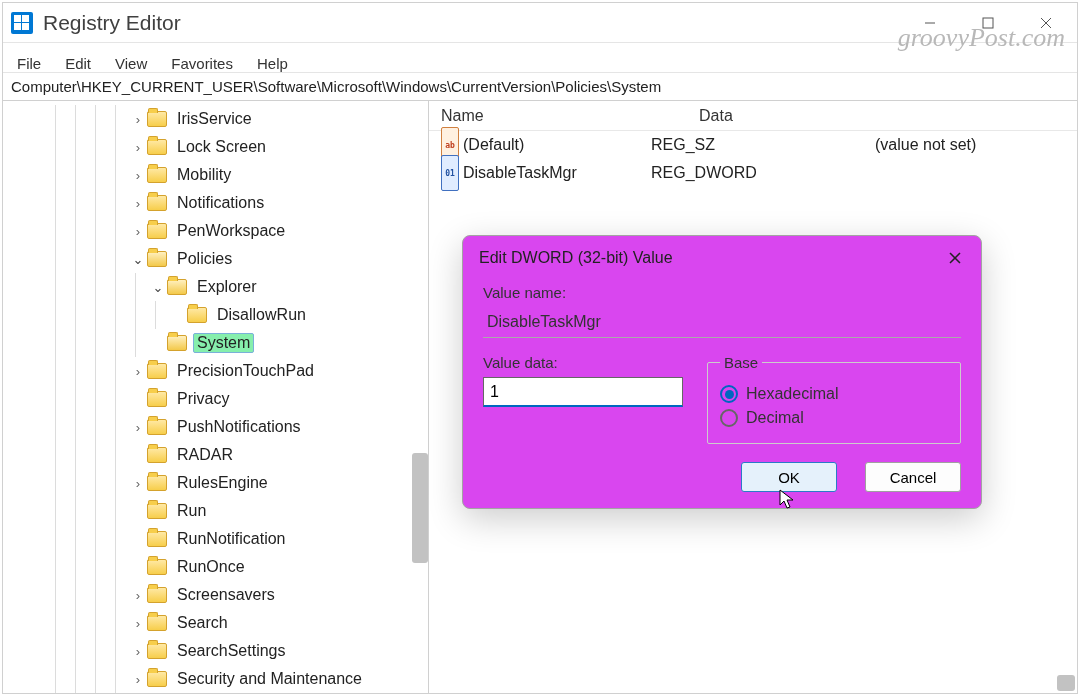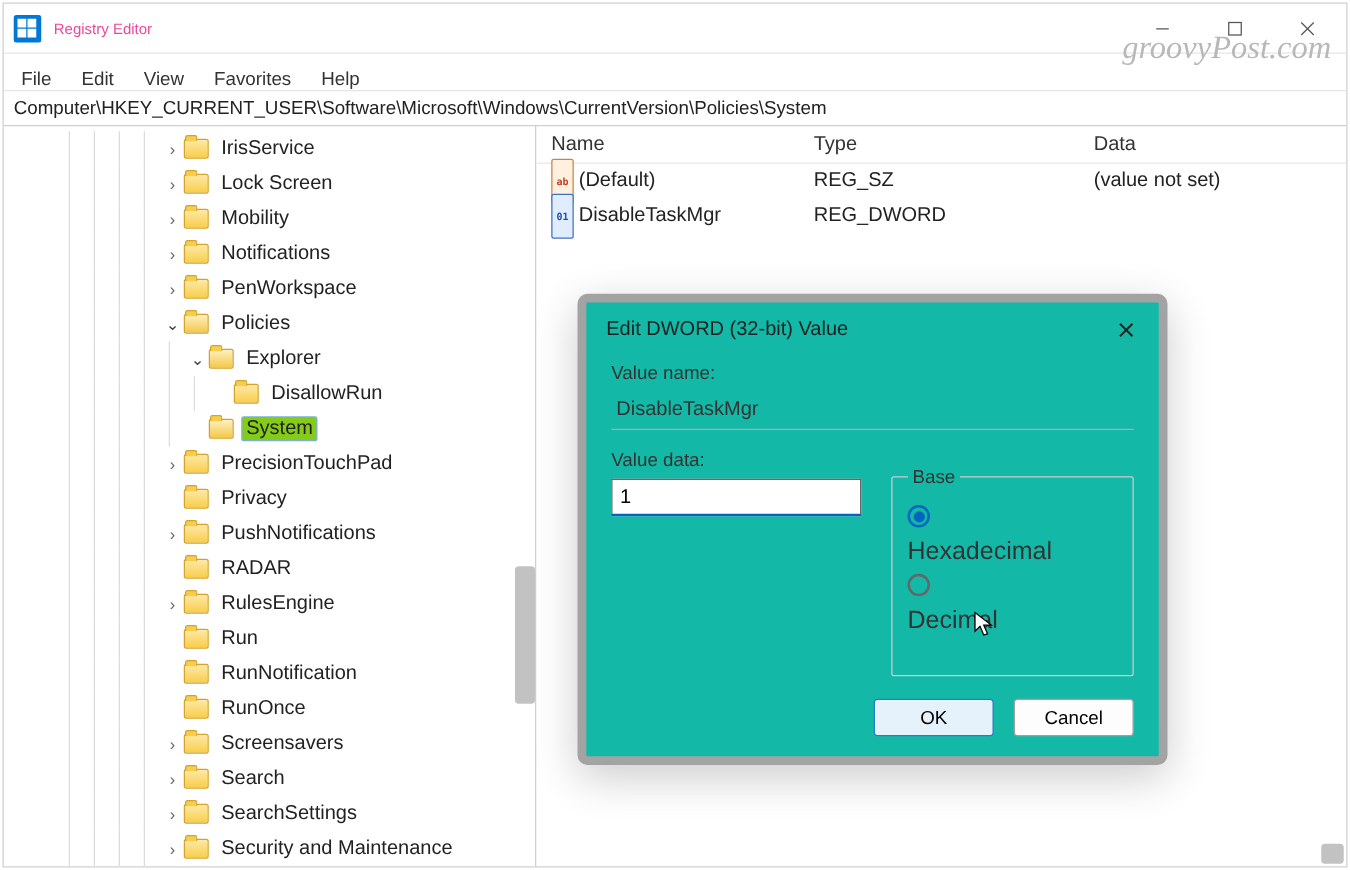--- a/index.html
+++ b/index.html
@@ -4,21 +4,21 @@
 <style>
 *{box-sizing:border-box;margin:0;padding:0;font-family:"Segoe UI",Arial,sans-serif;}
 body{width:1080px;height:696px;background:#fff;overflow:hidden;position:relative;}
 .window{position:absolute;top:2px;left:2px;right:2px;bottom:2px;border:1px solid #d0d0d0;background:#fff;}
 
 .watermark{position:absolute;top:20px;right:12px;font-family:Georgia,serif;font-style:italic;font-size:26px;color:#b8b8b8;z-index:5;pointer-events:none;}
 
 .titlebar{height:40px;display:flex;align-items:center;padding:0 8px;border-bottom:1px solid #e5e5e5;}
 .app-icon{width:22px;height:22px;background:#0078d4;border-radius:2px;display:flex;flex-wrap:wrap;padding:3px;gap:1px;}
 .app-icon span{width:7px;height:7px;background:#fff;}
-.titlebar .title{margin-left:10px;font-size:12px;color:#ec4899;}
+.titlebar .title{margin-left:10px;font-size:21px;color:#404040;}
 .win-controls{margin-left:auto;display:flex;gap:28px;padding-right:8px;}
 .win-btn{width:30px;height:30px;display:flex;align-items:center;justify-content:center;color:#555;}
 .win-btn svg{width:14px;height:14px;stroke:#555;stroke-width:1;fill:none;}
 
 .menubar{height:30px;display:flex;align-items:center;gap:24px;padding:0 14px;font-size:15px;border-bottom:1px solid #e5e5e5;}
 .menubar span{color:#333;margin-top:12px;}
 
 .addressbar{height:28px;display:flex;align-items:center;padding:0 8px;font-size:15px;color:#222;border-bottom:1px solid #d0d0d0;}
 
 .main{display:flex;height:calc(100% - 98px);}
@@ -28,51 +28,51 @@
 .tree{font-size:16px;color:#222;}
 .row{display:flex;align-items:center;height:28px;white-space:nowrap;}
 .row .indent0{width:14px;flex:none;}
 .vline{width:14px;height:28px;flex:none;border-left:1px solid #dcdcdc;margin-left:6px;}
 .chev{width:18px;text-align:center;color:#666;font-size:13px;flex:none;}
 .chev.exp{color:#444;}
 .folder{width:20px;height:16px;flex:none;margin-right:6px;background:linear-gradient(#ffe9a6,#f7ce4b);border:1px solid #d4a22d;border-radius:2px;position:relative;}
 .folder:before{content:"";position:absolute;top:-4px;left:0;width:8px;height:4px;background:#f7ce4b;border:1px solid #d4a22d;border-bottom:none;border-radius:2px 2px 0 0;}
 .folder.open{background:linear-gradient(#fff0c0,#f3c94a);}
 .label{padding:1px 4px;}
-.label.sel{background:#84cc16;border:1px solid #7ab0d9;border-radius:2px;padding:0 3px;}
+.label.sel{background:#86efac;border:1px solid #7ab0d9;border-radius:2px;padding:0 3px;}
 
 .tree-scroll{position:absolute;right:0;top:352px;width:16px;height:110px;background:#c2c2c2;border-radius:3px;}
 
 .cols{display:flex;height:30px;align-items:center;border-bottom:1px solid #e8e8e8;font-size:16px;color:#333;padding-left:12px;}
 .col-name{width:210px;}
 .col-type{width:176px;}
 .col-data{flex:1;margin-left:48px;}
 .vrow{display:flex;height:28px;align-items:center;padding-left:12px;font-size:16px;color:#222;}
 .vicon{width:18px;height:36px;margin-right:4px;border:1px solid;border-radius:2px;display:flex;align-items:center;justify-content:center;font-size:8px;font-weight:bold;font-family:monospace;}
 .vicon.sz{background:#fff0e0;border-color:#d08040;color:#c04020;}
 .vicon.dw{background:#e0ecff;border-color:#4070c0;color:#2050a0;}
 .vscroll{position:absolute;right:2px;bottom:2px;height:16px;width:18px;background:#c2c2c2;border-radius:3px;}
 
-.dialog{position:absolute;left:462px;top:235px;width:472px;background:#14b8a6;border:7px solid #a3a3a3;border-radius:8px;box-shadow:0 10px 35px rgba(0,0,0,.20);z-index:10;}
+.dialog{position:absolute;left:462px;top:235px;width:520px;background:#d946ef;border:1px solid #a3a3a3;border-radius:8px;box-shadow:0 10px 35px rgba(0,0,0,.20);z-index:10;}
 .dlg-title{display:flex;align-items:center;padding:12px 16px;font-size:16px;color:#222;}
 .dlg-close{margin-left:auto;width:20px;height:20px;display:flex;align-items:center;justify-content:center;}
 .dlg-close svg{width:14px;height:14px;stroke:#222;stroke-width:1.5;fill:none;}
 .dlg-body{padding:4px 20px 16px 20px;font-size:15px;color:#333;}
 .dlg-label{margin-bottom:6px;}
 .dlg-valname{border-bottom:1px solid #aaa;padding:6px 4px;margin-bottom:16px;font-size:16px;}
 .dlg-row2{display:flex;gap:24px;}
 .left{flex:0 0 200px;}
 .vinput{width:100%;border:1px solid #666;border-bottom:2px solid #0067c0;height:30px;padding:0 6px;font-size:16px;font-family:inherit;}
-.fieldset{border:1px solid #ccc;border-radius:2px;padding:8px 12px 26px 12px;flex:1;margin-top:13px;}
+.fieldset{border:1px solid #ccc;border-radius:2px;padding:8px 12px 10px 12px;flex:1;}
 .fieldset legend{padding:0 4px;font-size:15px;}
-.radio{display:flex;align-items:flex-start;gap:8px;margin:6px 0;font-size:20px;flex-direction:column;}
+.radio{display:flex;align-items:flex-end;gap:8px;margin:6px 0;font-size:16px;}
 .rdot{width:18px;height:18px;border:2px solid #666;border-radius:50%;display:flex;align-items:center;justify-content:center;}
 .rdot.on{border-color:#0067c0;}
 .rdot.on:after{content:"";width:9px;height:9px;background:#0067c0;border-radius:50%;}
-.dlg-btns{display:flex;justify-content:flex-end;gap:16px;margin-top:18px;}
+.dlg-btns{display:flex;justify-content:flex-end;gap:28px;margin-top:18px;}
 .dlg-btn{width:96px;height:30px;border:1px solid #a0a0a0;background:#fdfdfd;border-radius:3px;font-size:15px;cursor:pointer;}
 .dlg-btn.primary{background:#e5f1fb;border-color:#2a7bc7;}
 
 .cursor{position:absolute;left:779px;top:489px;z-index:20;pointer-events:none;}
 .cursor svg{width:18px;height:22px;}
 </style>
 </head>
 <body>
 
 <div class="window">
@@ -374,21 +374,20 @@
             <span class="chev">›</span>
             <span class="folder"></span>
             <span class="label">Security and Maintenance</span>
           </div>
         </div>
       <div class="tree-scroll"></div>
     </div>
     <div class="valuepane">
       <div class="cols">
         <div class="col-name">Name</div>
-        <div class="col-type">Type</div>
         <div class="col-data">Data</div>
       </div>
       <div id="valuelist">
           <div class="vrow">
             <span class="vicon sz">ab</span>
             <div class="col-name" style="width: 188px;">(Default)</div>
             <div class="col-type">REG_SZ</div>
             <div class="col-data">(value not set)</div>
           </div>
           <div class="vrow">

